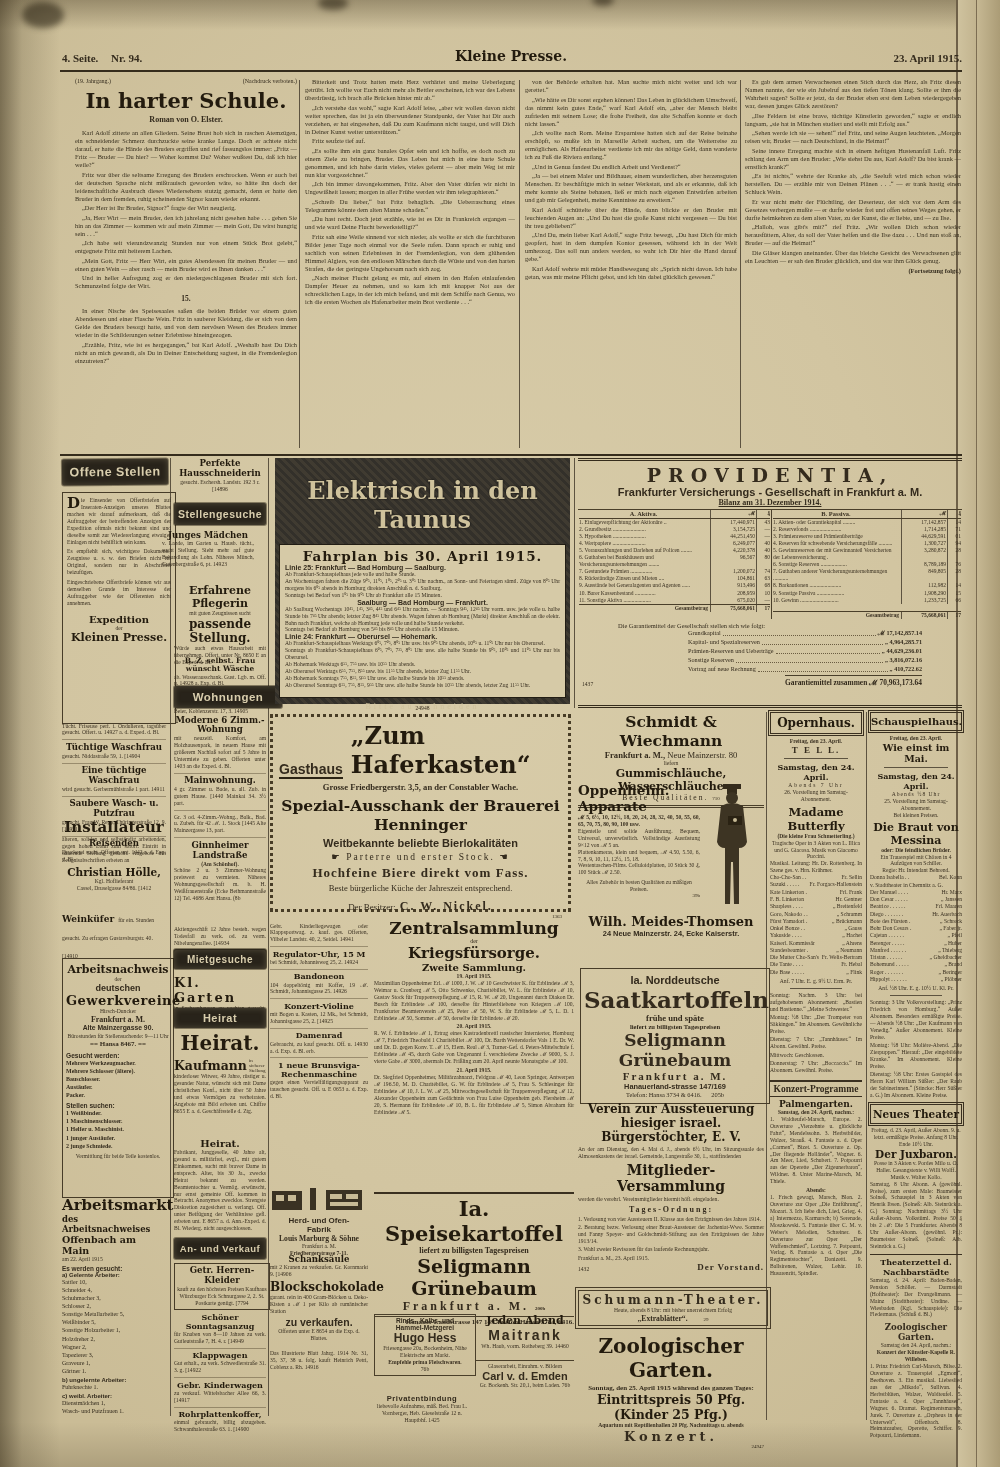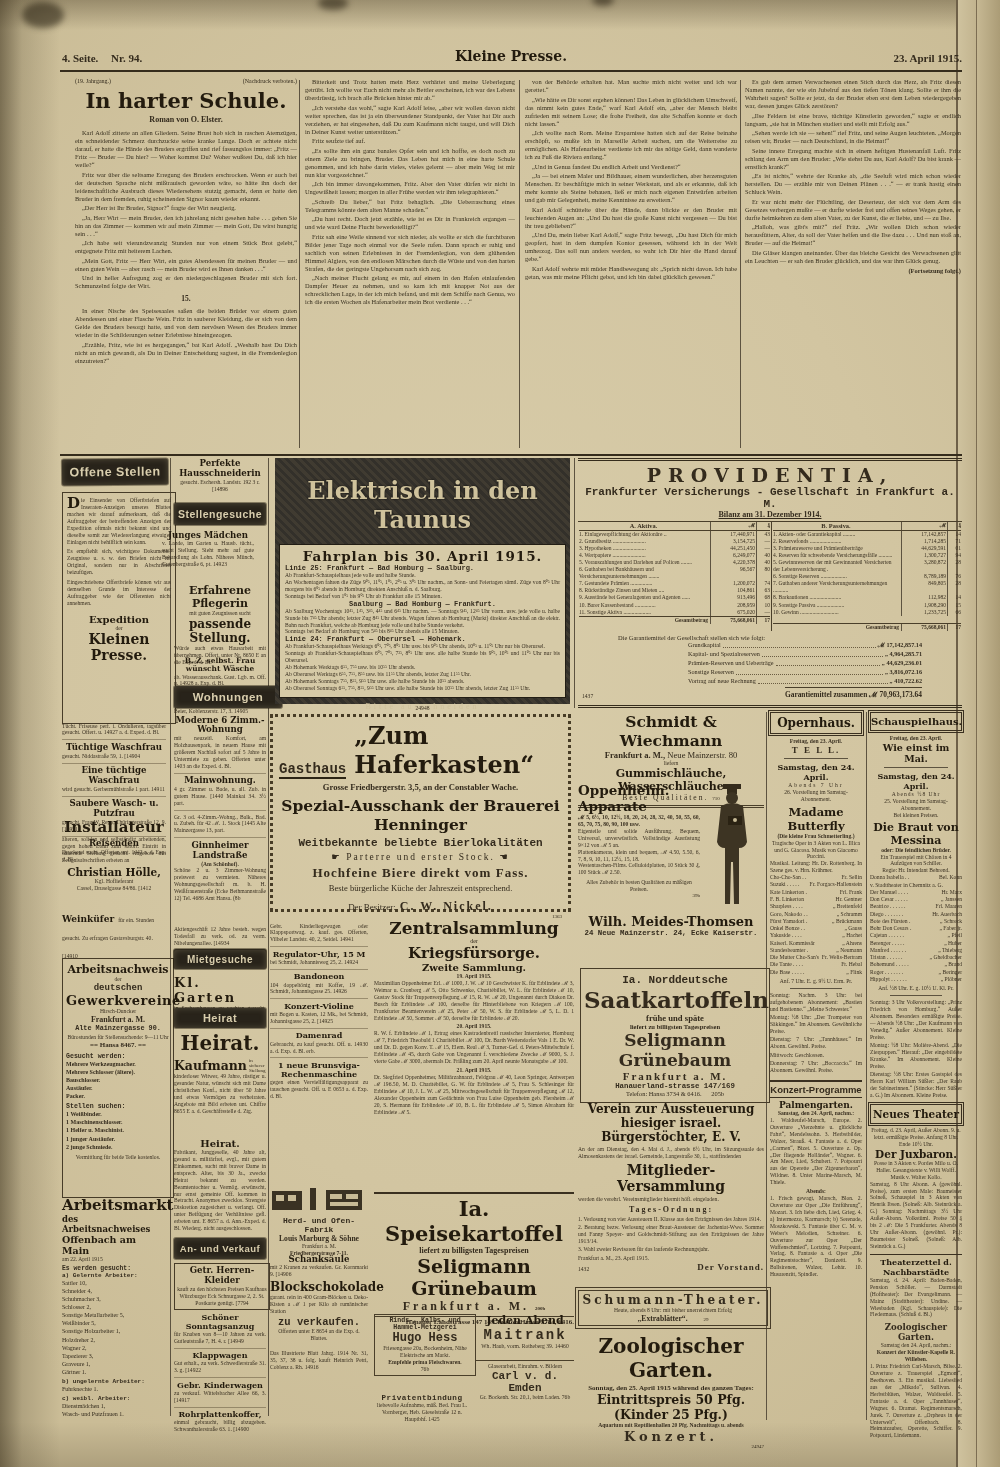--- a/index.html
+++ b/index.html
@@ -12,21 +12,21 @@
       radial-gradient(ellipse 700px 900px at 48% 45%, #d8cca9 0%, #d2c5a1 60%, #cabc96 100%);}
   .abs{position:absolute}
   .vr{position:absolute;width:1px;background:#5d5340}
   .hr{position:absolute;height:2px;background:#352c1c}
   
   .t5{font-size:5.6px;line-height:1.24;text-align:justify;color:#3a3021}
   .t5c{font-size:5.6px;line-height:1.24;text-align:center;color:#3a3021}
   .t6{font-size:6.4px;line-height:1.25;text-align:justify;color:#38301f}
   .b{font-weight:bold}
   .frk{font-family:"DejaVu Serif",serif;font-weight:bold;color:#231b0e}
-  .sans{font-family:Liberation Mono, monospace}
+  .sans{font-family:Liberation Sans, sans-serif}
   .ctr{text-align:center}
   .rt{text-align:right}
   .banner{background:#28231a;color:#d9cead;font-family:"Liberation Sans",sans-serif;
     font-weight:bold;text-align:center;letter-spacing:.5px;border-radius:2px;
     box-shadow:0 0 0 1px rgba(30,24,12,.45), inset 0 0 6px rgba(220,205,160,.25)}
   .np{margin:0 0 1.5px 0;text-indent:7px}
   .ad{padding:2.5px 0 3px 0;border-bottom:1px solid rgba(60,48,25,.38)}
   .ad:last-child{border-bottom:none}
   .adh{font-size:8.6px;text-align:center;line-height:1.15}
   .box{border:1px solid #473c28}
@@ -131,21 +131,21 @@
   <div class="abs banner" style="left:62px;top:459px;width:106px;font-size:12.5px;padding:6px 0;transform:rotate(-.6deg)">Offene Stellen</div>
   <div class="abs box" style="left:62px;top:492px;width:104px;height:222px;padding:4px 4px">
     <div class="t5">
       <span class="frk" style="float:left;font-size:15px;line-height:12px;margin-right:1px">D</span>
       <span>ie Einsender von Offertbriefen auf Inseraten-Anzeigen unseres Blattes machen wir darauf aufmerksam, daß die Auftraggeber der betreffenden Anzeigen der Expedition oftmals nicht bekannt sind und dieselbe somit zur Wiedererlangung etwaiger Einlagen nicht behilflich sein kann.</span>
     </div>
     <div class="t5" style="margin-top:3px">Es empfiehlt sich, wichtigere Dokumente, Zeugnisse u. s. w. den Briefen nicht im Original, sondern nur in Abschriften beizufügen.</div>
     <div class="t5" style="margin-top:3px">Eingeschriebene Offertbriefe können wir aus demselben Grunde im Interesse der Auftraggeber wie der Offerenten nicht annehmen.</div>
     <div class="frk ctr" style="font-size:10px;margin-top:7px">Expedition</div>
     <div class="ctr" style="font-size:5.6px">der</div>
-    <div class="frk ctr" style="font-size:14px">Kleinen Presse.</div>
+    <div class="frk ctr" style="font-size:11px">Kleinen Presse.</div>
   </div>
   <div class="abs" style="left:62px;top:720px;width:104px">
 
   <div class="ad">
 
       <div class="t5">Tücht. Friseuse perf. i. Ondulieren, tagsüber gesucht. Offert. u. 14927 a. d. Exped. d. Bl.</div>
     </div>
       <div class="ad">
       <div class="adh frk">Tüchtige Waschfrau</div>
       <div class="t5">gesucht. Niddastraße 59, 1. [14904</div>
@@ -820,21 +820,21 @@
     <div class="t5c" style="margin-top:2px">Anf. 7 Uhr. E. g. 9½ U. Erm. Pr.</div>
     <div style="border-top:1px solid #5d5340;margin:3px 20px"></div>
     <div>
 
     <div class="t5" style="margin-bottom:1.5px">Sonntag: Nachm. 3 Uhr: bei aufgehobenem Abonnement: „Bastien und Bastienne.“ „Meine Schwester.“</div>
         <div class="t5" style="margin-bottom:1.5px">Montag: ½8 Uhr: „Der Trompeter von Säkkingen.“ Im Abonnem. Gewöhnliche Preise.</div>
         <div class="t5" style="margin-bottom:1.5px">Dienstag: 7 Uhr: „Tannhäuser.“ Im Abonn. Gewöhnl. Preise.</div>
         <div class="t5" style="margin-bottom:1.5px">Mittwoch: Geschlossen.</div>
         <div class="t5" style="margin-bottom:1.5px">Donnerstag: 7 Uhr: „Boccaccio.“ Im Abonnem. Gewöhnl. Preise.</div>
       </div>
-    <div class="ctr b" style="font-family:Liberation Sans, sans-serif;font-size:9.5px;border-top:2px solid #3a3020;border-bottom:1px solid #3a3020;padding:2px 0;margin:6px 0 2px">Konzert-Programme</div>
+    <div class="ctr b" style="font-family:Liberation Serif, serif;font-size:9.5px;border-top:2px solid #3a3020;border-bottom:1px solid #3a3020;padding:2px 0;margin:6px 0 2px">Konzert-Programme</div>
     <div class="frk ctr" style="font-size:9px">Palmengarten.</div>
     <div class="t5c b">Samstag, den 24. April, nachm.:</div>
     <div class="t5">1. Waldteufel-Marsch, Europe. 2. Ouverture „Vierzehnte u. glückliche Fahrt“, Mendelssohn. 3. Herbstbilder, Walzer, Strauß. 4. Fantasie a. d. Oper „Carmen“, Bizet. 5. Ouverture z. Op. „Der fliegende Holländer“, Wagner. 6. Am Meer, Lied, Schubert. 7. Potpourri aus der Operette „Der Zigeunerbaron“, Wildner. 8. Unter Marine-Marsch, M. Thiele.</div>
     <div class="t5c b" style="margin-top:2px">Abends:</div>
     <div class="t5">1. Frisch gewagt, Marsch, Blon. 2. Ouverture zur Oper „Die Entführung“, Mozart. 3. Ich liebe dich, Lied, Grieg. 4. a) Intermezzo, Karmarsch; b) Serenade, Moszkowski. 5. Fantasie über C. M. v. Weber's Melodien, Schreiner. 6. Ouverture zur Oper „Der Waffenschmied“, Lortzing. 7. Potpourri, Verlag. 8. Fantasie a. d. Oper „Die Regimentstochter“, Donizetti. 9. Ballsirenen, Walzer, Lehár. 10. Husarenritt, Spindler.</div>
   </div>
 
   <div class="abs" style="left:870px;top:712px;width:92px">
     <div class="frk ctr" style="font-size:10px;border:1px solid #3a3020;outline:1px solid #3a3020;outline-offset:1px;padding:3px 0;margin-bottom:4px">Schauspielhaus.</div>
     <div class="t5c b">Freitag, den 23. April.</div>

